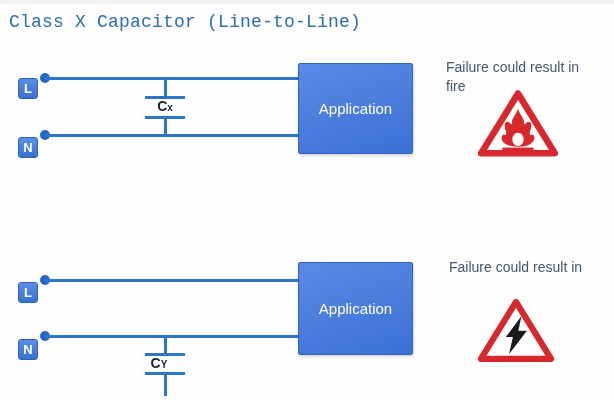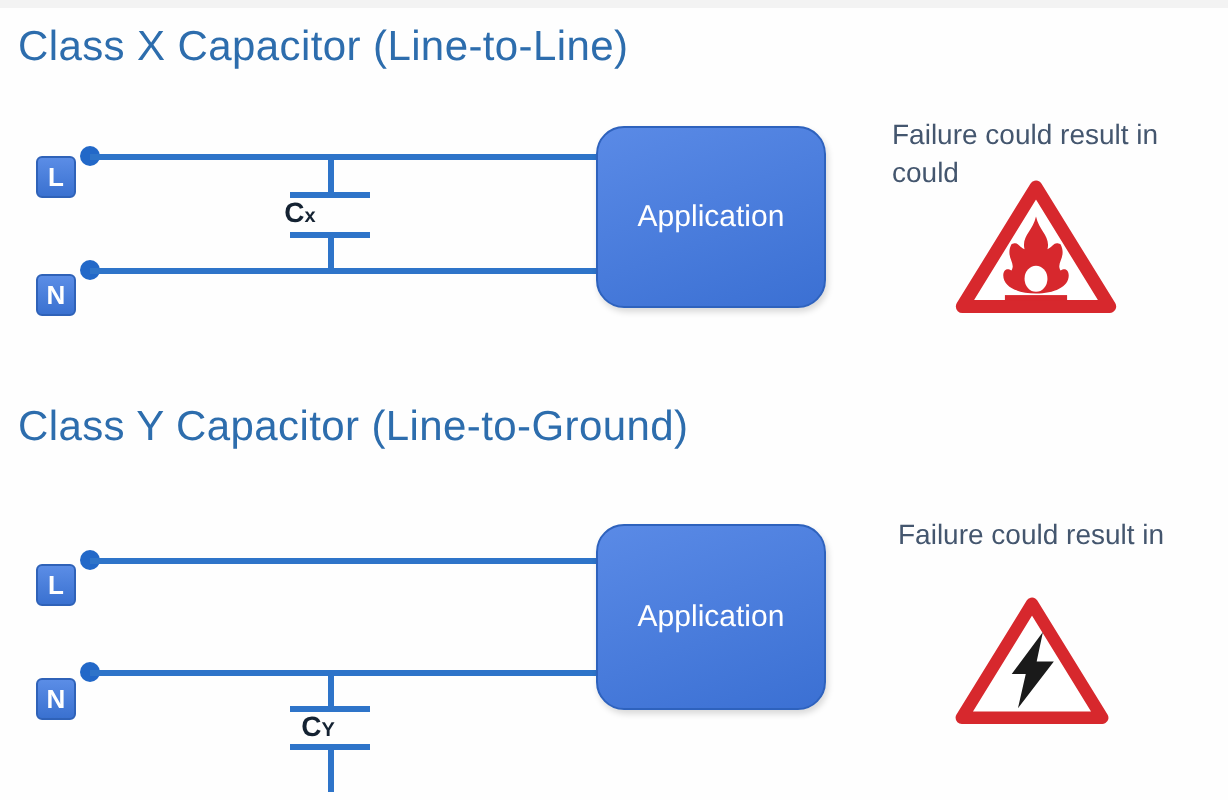--- a/index.html
+++ b/index.html
@@ -1,30 +1,30 @@
 <!DOCTYPE html>
 <html><head>
 <meta charset="utf-8">
 <style>
   html,body{margin:0;padding:0;}
   body{font-family:"Liberation Sans",sans-serif;background:#fff;}
   .canvas{position:relative;width:614px;height:400px;background:#fefefe;overflow:hidden;}
   .top-strip{position:absolute;left:0;top:0;width:614px;height:4px;background:#f3f3f3;}
-  .section-title{position:absolute;font-size:21px;color:#2d6dad;letter-spacing:.2px;white-space:nowrap;}
+  .section-title{position:absolute;font-size:18px;color:#2d6dad;letter-spacing:.2px;white-space:nowrap;font-family:Liberation Mono, monospace;}
   .title-x{left:9px;top:12px;}
   .title-y{left:9px;top:202px;}
   .wire{position:absolute;background:#2e74c9;}
   .terminal{position:absolute;width:20px;height:21px;border-radius:3px;
     background:linear-gradient(180deg,#5b8de6,#3a71d0);border:1px solid #2f62b8;box-sizing:border-box;
     color:#fff;font-size:13px;font-weight:bold;display:flex;align-items:center;justify-content:center;}
   .dot{position:absolute;width:10px;height:10px;border-radius:50%;background:#2268c8;}
   .cap-label{position:absolute;width:40px;text-align:center;color:#142232;font-weight:bold;font-size:14px;line-height:15px;}
   .cap-label .sub{font-size:10px;font-weight:bold;}
   .app-box{position:absolute;width:115px;background:linear-gradient(160deg,#5a8ae6,#3b70d3);
-    border:1px solid #2e62bd;border-radius:14px;box-sizing:border-box;
+    border:1px solid #2e62bd;border-radius:2px;box-sizing:border-box;
     display:flex;align-items:center;justify-content:center;color:#fff;font-size:15px;
     box-shadow:1px 2px 3px rgba(0,0,0,.15);}
   .app-box-1{left:298px;top:63px;height:91px;}
   .app-box-2{left:298px;top:262px;height:93px;}
   .warning-text{position:absolute;font-size:14px;line-height:19px;color:#44566e;width:175px;}
   .warn-1{left:446px;top:58px;}
   .warn-2{left:449px;top:258px;}
   .warn-icon{position:absolute;}
   .fire-icon{left:477px;top:87px;}
   .shock-icon{left:477px;top:295px;}
@@ -44,42 +44,41 @@
   <div class="wire" style="left:45px;top:76.5px;width:253px;height:3px;"></div>
 
   <div class="terminal" style="left:18px;top:137px;">
     <span>N</span>
   </div>
   <div class="dot" style="left:40px;top:130px;"></div>
   <div class="wire" style="left:45px;top:133.5px;width:253px;height:3px;"></div>
 
   <div class="wire" style="left:163.5px;top:78px;width:3px;height:19px;"></div>
   <div class="wire" style="left:145px;top:95.5px;width:40px;height:3px;"></div>
-  <div class="cap-label" style="left:130px;top:99px;">
+  <div class="cap-label" style="left:145px;top:99px;">
     <span>C</span><span class="sub">x</span>
   </div>
   <div class="wire" style="left:145px;top:115.5px;width:40px;height:3px;"></div>
   <div class="wire" style="left:163.5px;top:118px;width:3px;height:17px;"></div>
 
   <div class="app-box app-box-1">
     <span>Application</span>
   </div>
 
   <div class="warning-text warn-1">
     <span>Failure could result in</span><br>
-    <span>could</span>
+    <span>fire</span>
   </div>
   <svg class="warn-icon fire-icon" width="82" height="72" viewBox="0 0 100 88">
     <path d="M50 8 L95 81 L5 81 Z" fill="#ffffff" stroke="#d7282d" stroke-width="8" stroke-linejoin="round"></path>
     <path d="M50 26 C48 35 41 38 43 46 C39 44 39 41 35 43 C31 51 38 54 35 59 C32 57 30 59 30 62 C30 69 39 73 50 73 C61 73 70 69 70 62 C70 59 68 57 65 59 C62 54 69 51 65 43 C61 41 61 44 57 46 C59 38 52 35 50 26 Z" fill="#d7282d"></path>
     <ellipse cx="50" cy="64" rx="7" ry="8" fill="#ffffff"></ellipse>
     <rect x="31" y="74" width="38" height="3.5" fill="#d7282d"></rect>
   </svg>
 
-  <div class="section-title title-y">Class Y Capacitor (Line-to-Ground)</div>
 
   <div class="terminal" style="left:18px;top:282px;">
     <span>L</span>
   </div>
   <div class="dot" style="left:40px;top:275px;"></div>
   <div class="wire" style="left:45px;top:278.5px;width:253px;height:3px;"></div>
 
   <div class="terminal" style="left:18px;top:339px;">
     <span>N</span>
   </div>

